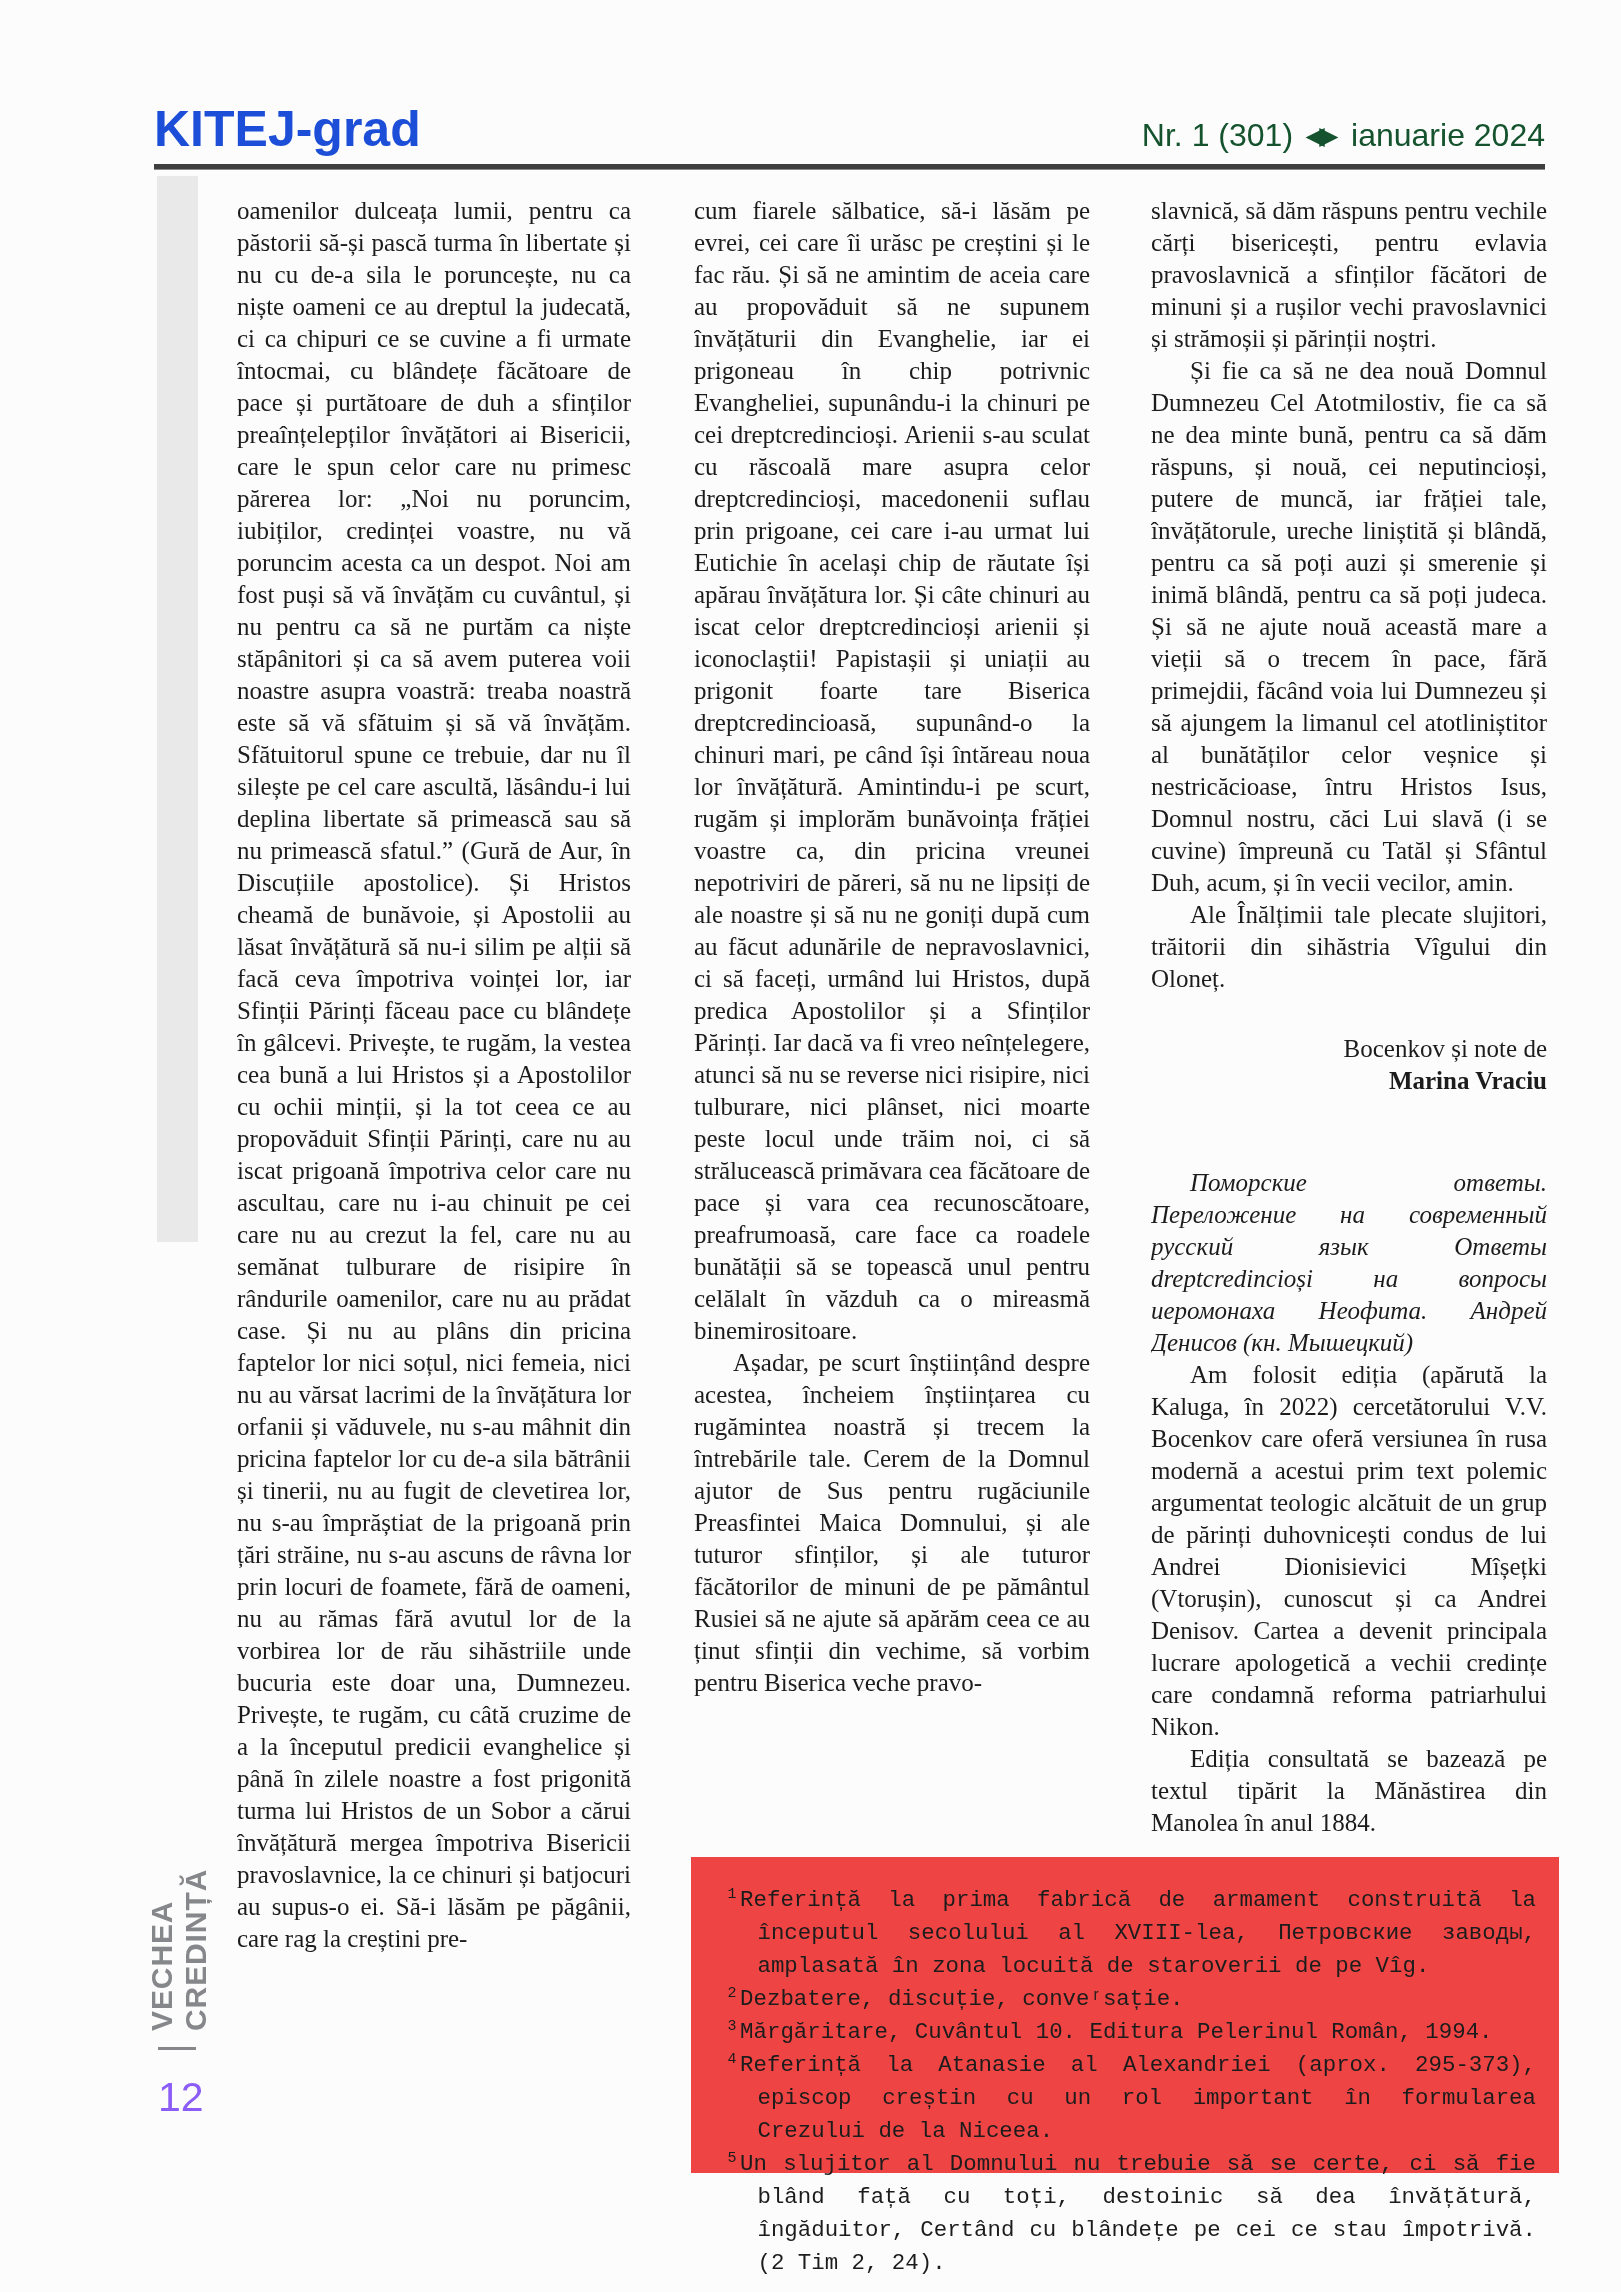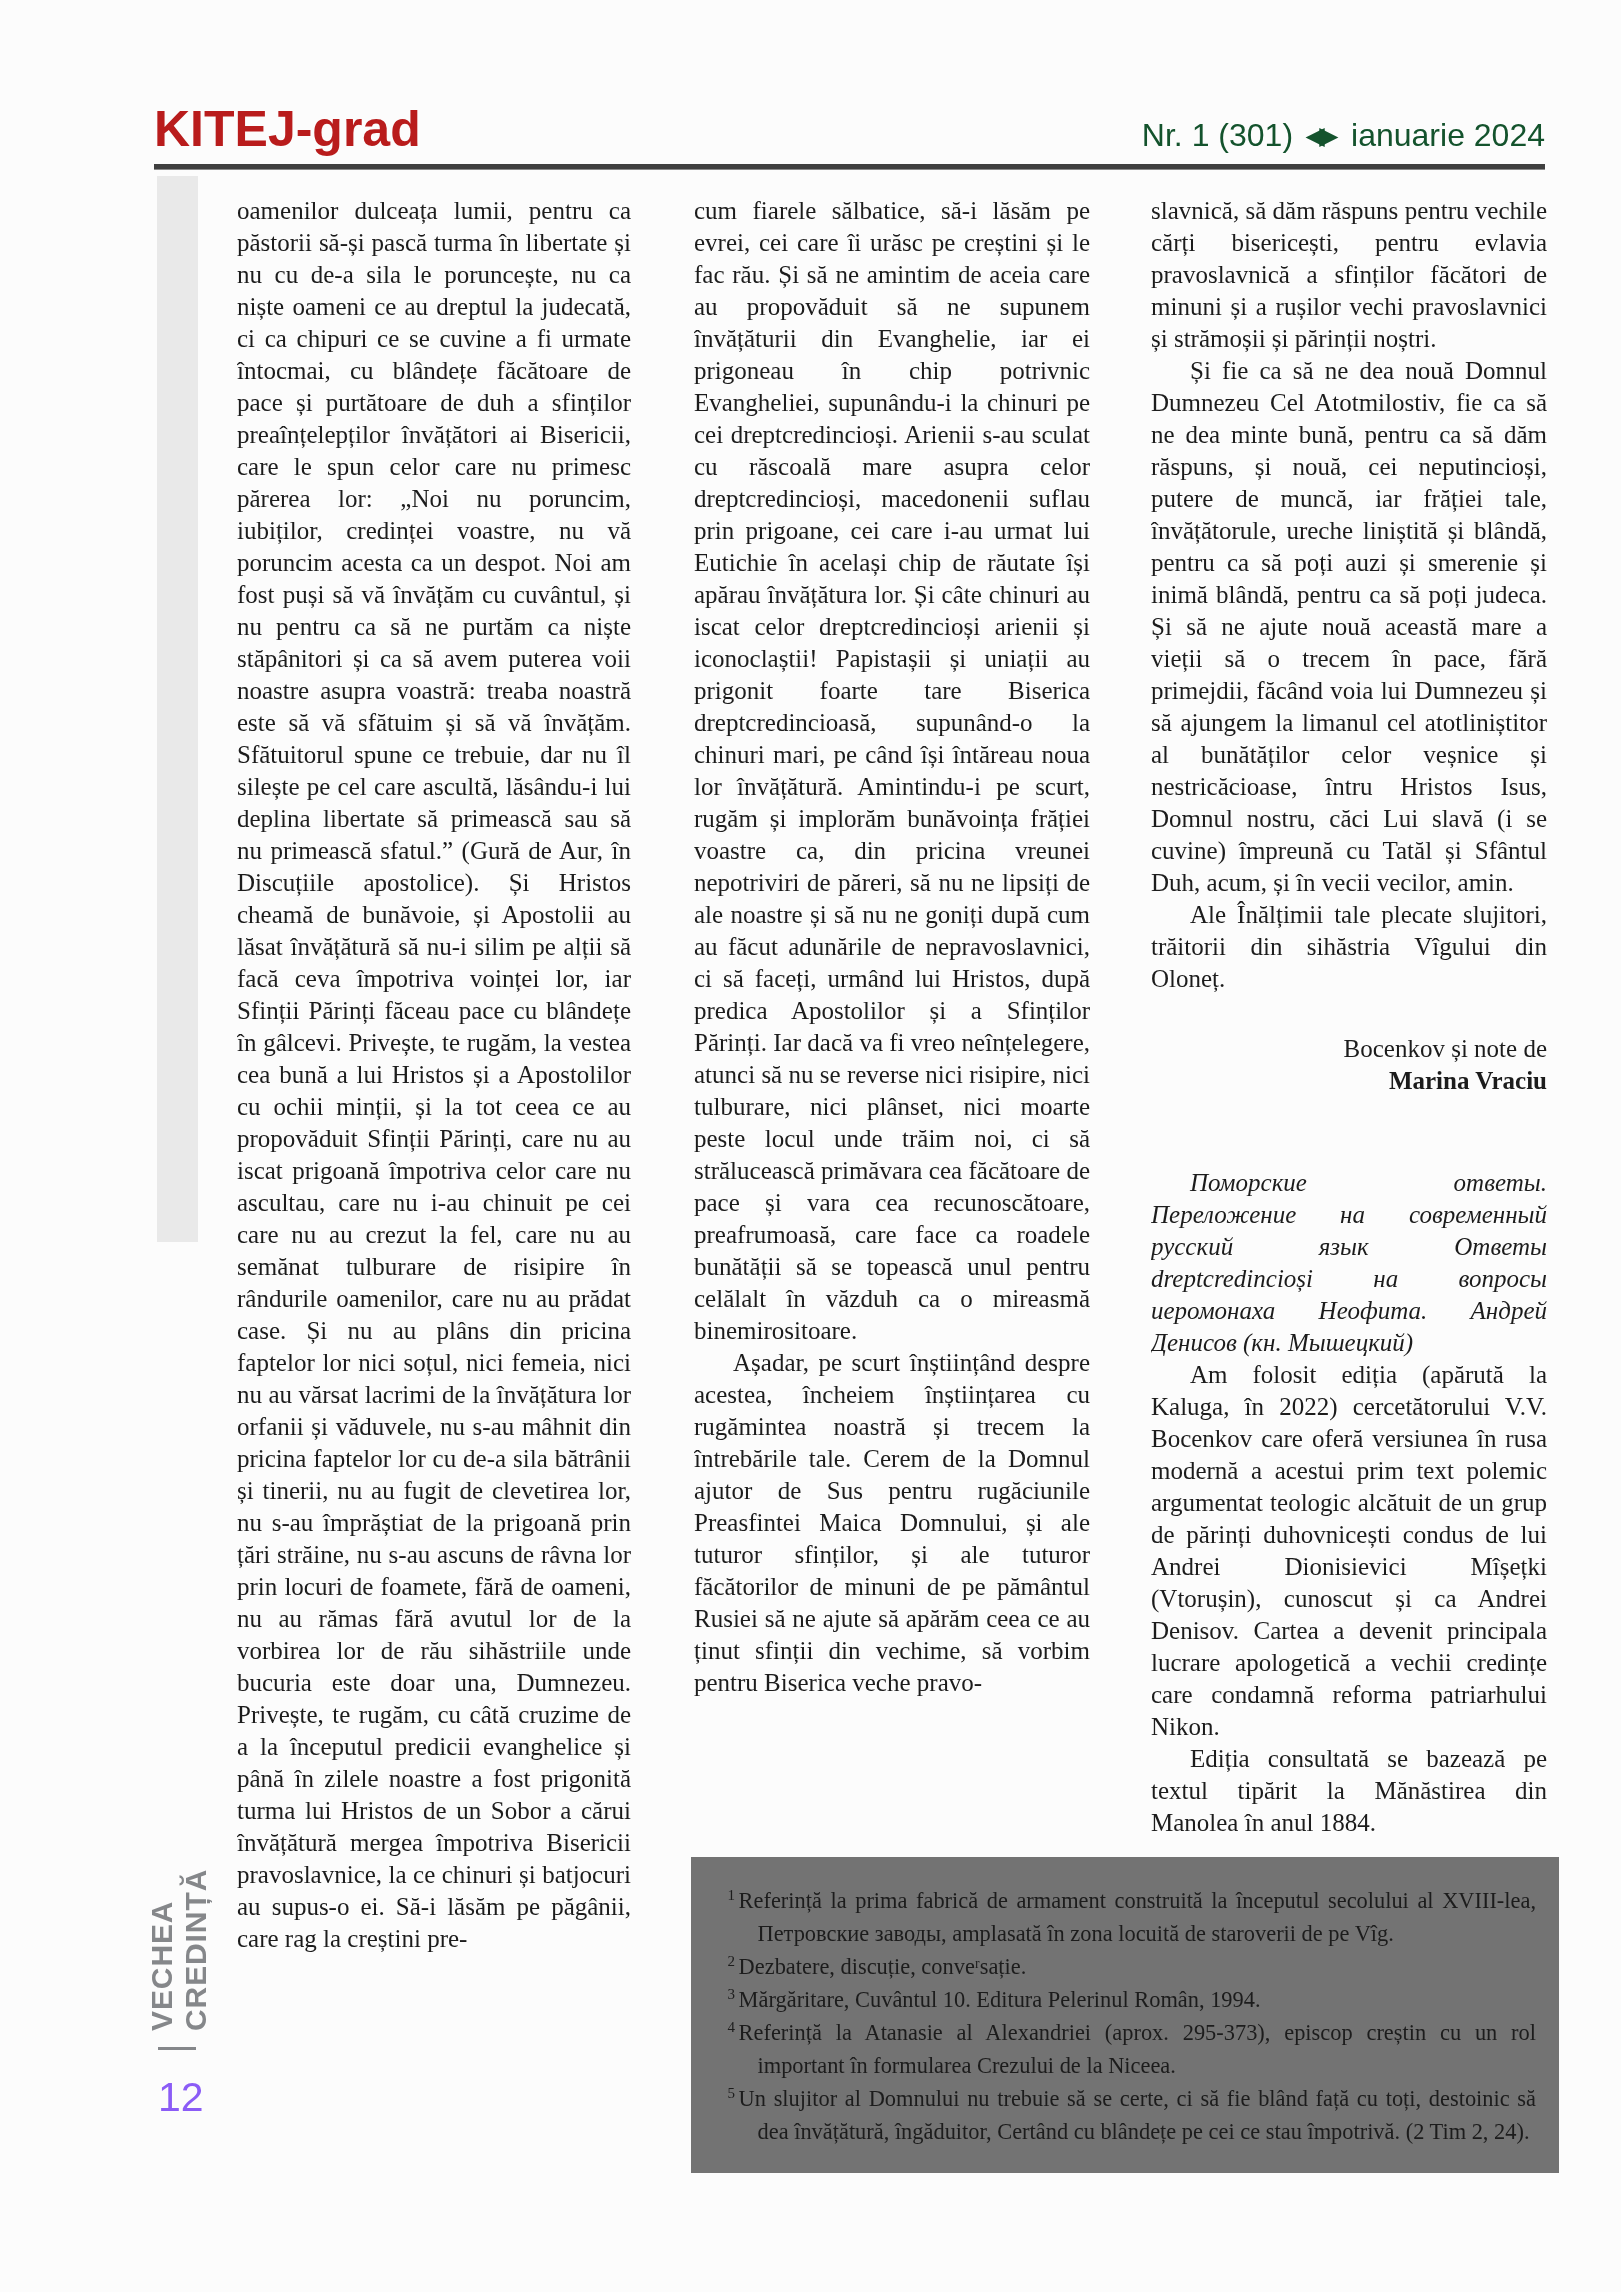--- a/index.html
+++ b/index.html
@@ -13,21 +13,21 @@
   }
   .page{position:absolute;inset:0;}
 
   
   .masthead{
     position:absolute;left:154px;top:86px;width:1391px;height:77px;
   }
   .mag-title{
     position:absolute;left:0;bottom:5.4px;
     font-family:"Liberation Sans","DejaVu Sans",sans-serif;
-    font-weight:bold;font-size:50px;letter-spacing:0px;color:#b91c1c;
+    font-weight:bold;font-size:50px;letter-spacing:0px;color:#1d4ed8;
   }
   .issue-line{
     position:absolute;right:0;bottom:9px;
     font-family:"Liberation Sans","DejaVu Sans",sans-serif;
     font-size:32px;color:#14532d;white-space:nowrap;
   }
   .issue-line .sep{
     font-size:25px;letter-spacing:-5.4px;position:relative;top:-1.8px;
     padding:0 9px 0 3.6px;
   }
@@ -71,23 +71,23 @@
   .para.indent{text-indent:39px;}
   .para.right{text-align:right;}
   .para.bold{font-weight:bold;}
   .para.italic{font-style:italic;}
   .para.space-before{margin-top:38px;}
   .para.space-after{margin-bottom:70px;}
 
   
   .footnotes{
     position:absolute;left:691px;top:1857px;width:868px;height:316px;
-    background:#737373;box-sizing:border-box;
+    background:#ef4444;box-sizing:border-box;
     padding:27px 23px 0 21.5px;
-    font-size:22.4px;line-height:33px;
+    font-size:22.4px;line-height:33px;font-family:Liberation Mono, monospace;
   }
   .footnote{
     margin:0;padding-left:45px;text-indent:-30px;text-align:justify;
   }
   .footnote sup{
     font-size:15px;line-height:0;margin-right:3.6px;
   }
 </style>
 </head>
 <body>

